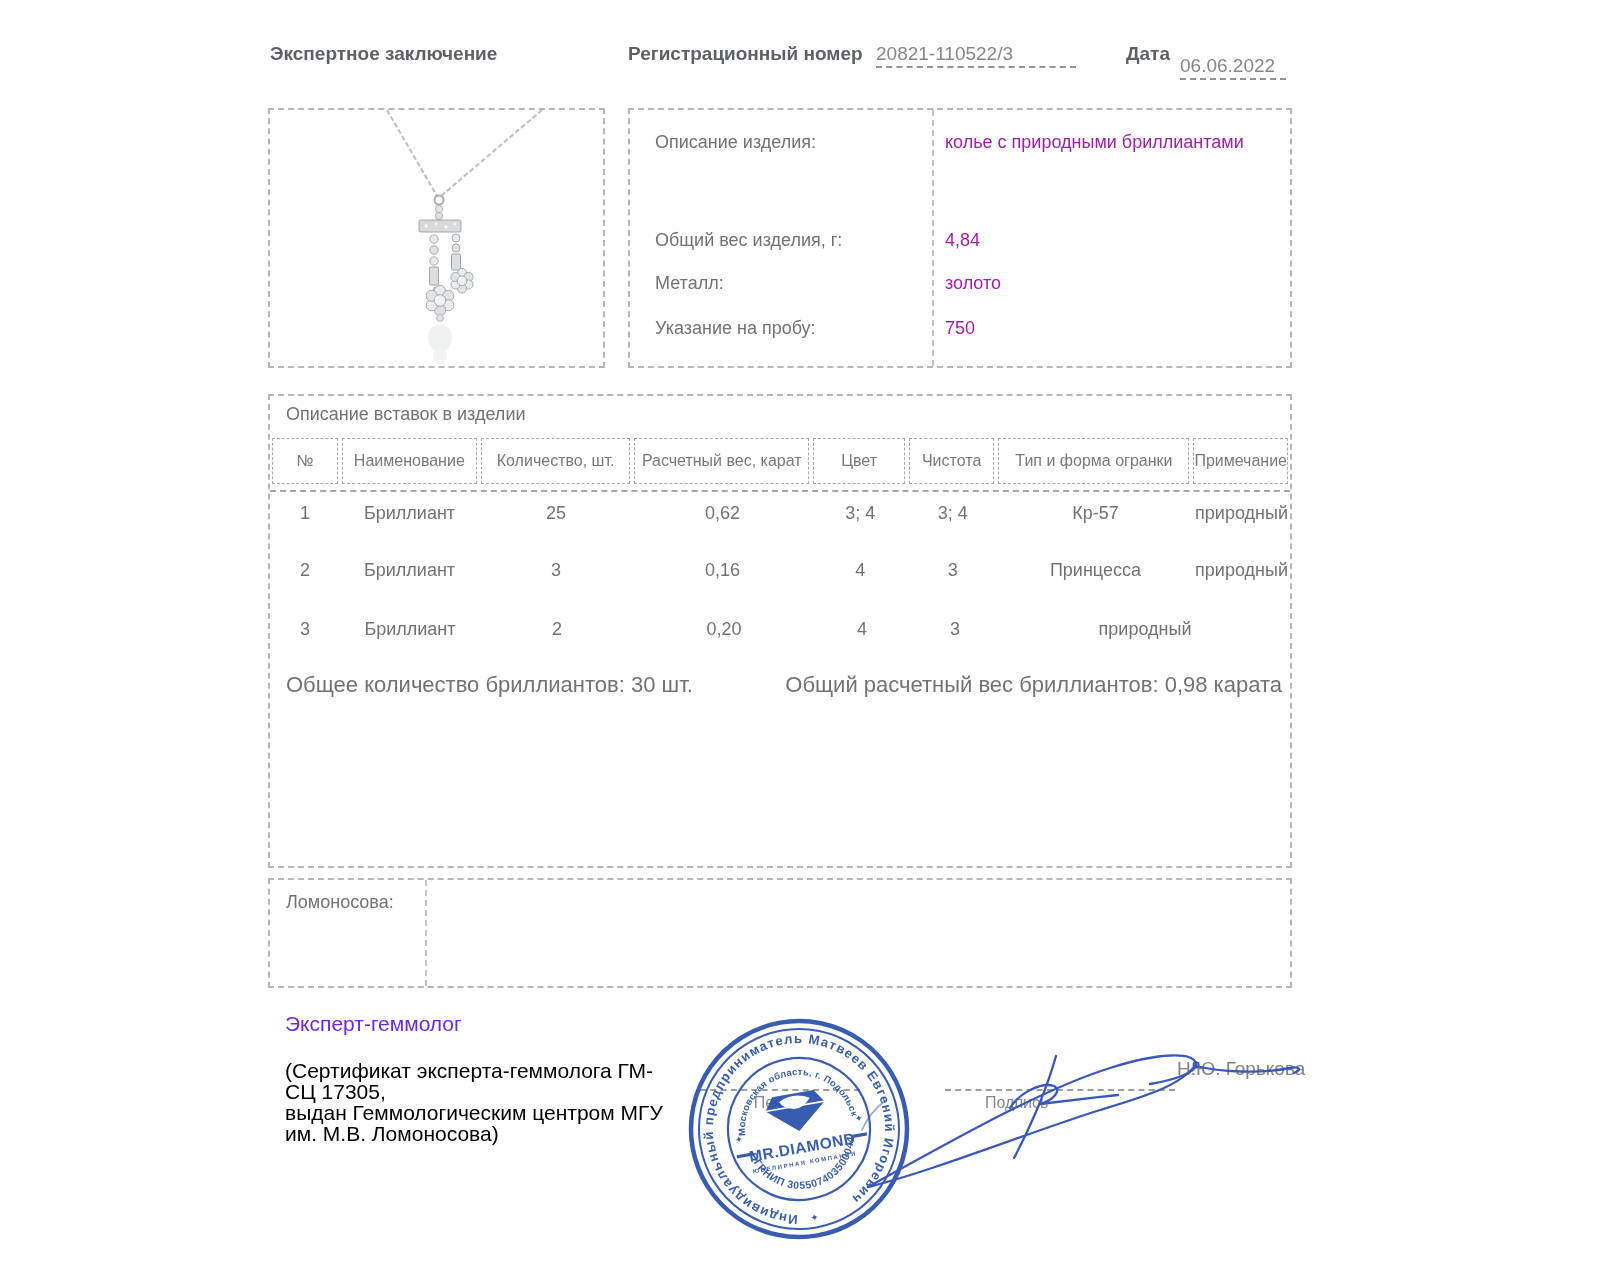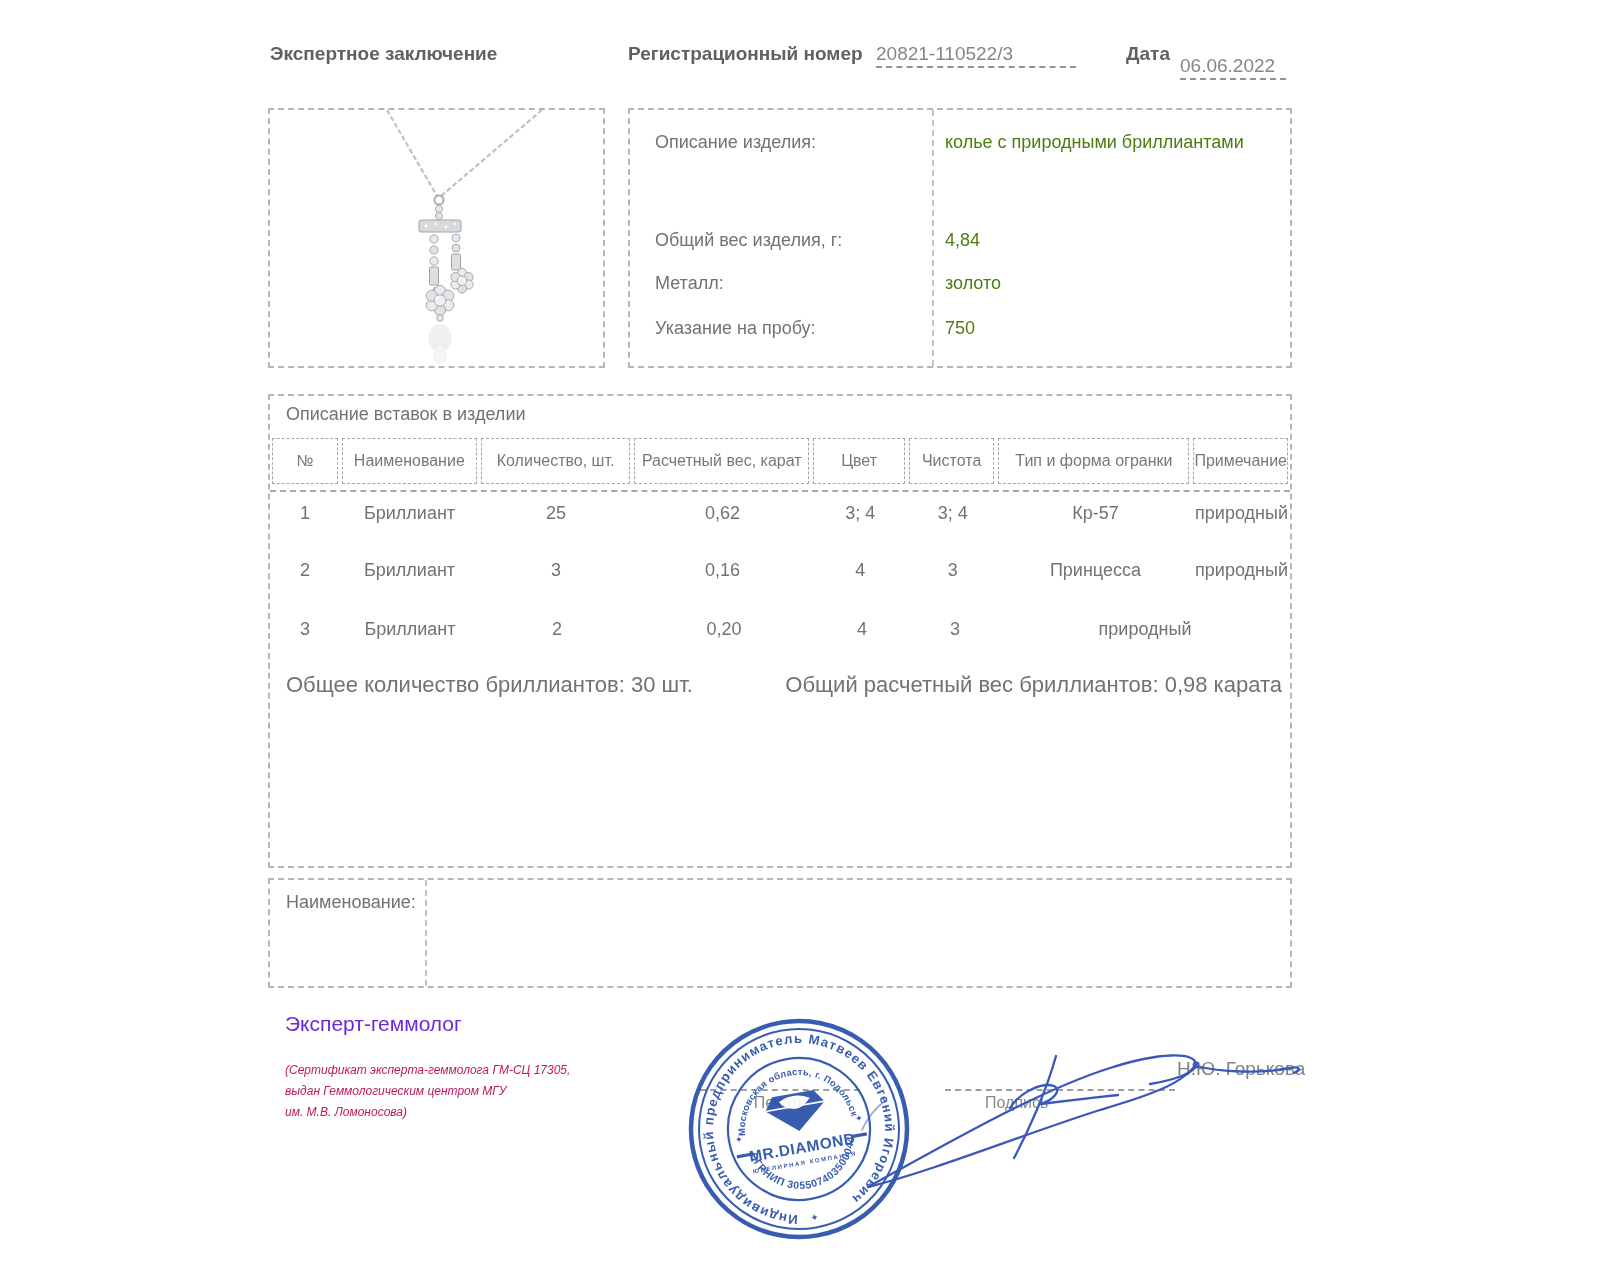--- a/index.html
+++ b/index.html
@@ -13,21 +13,21 @@
   
   .hdr-item { position:absolute; top:40px; height:28px; line-height:28px; white-space:nowrap; }
   .dash-underline { border-bottom:2px dashed #8f9396; padding-bottom:4px; }
 
   
   .dbox { position:absolute; border:2px dashed #b4b7ba; background:#fff; }
 
   
   .desc-row { position:absolute; left:0; width:100%; }
   .desc-label { position:absolute; left:25px; font-size:18px; color:#6f7377; white-space:nowrap;text-align:center; }
-  .desc-value { position:absolute; left:315px; font-size:18px; color:#4d7c0f; white-space:nowrap; }
+  .desc-value { position:absolute; left:315px; font-size:18px; color:#a21caf; white-space:nowrap; }
   .desc-divider { position:absolute; left:302px; top:0; bottom:0; border-left:2px dashed #c0c3c6; }
 
   
   .tbl-title { position:absolute; left:16px; top:8px; font-size:18px; color:#6f7377; }
   .tbl-row { position:absolute; left:2px; right:2px; display:flex; gap:4px; }
   .tbl-head { top:42px; height:46px; }
   .tbl-head .cell { border:1px dashed #a5a8ab; font-size:16px; color:#75797d; }
   .cell { display:flex; align-items:center; justify-content:center; text-align:center; font-size:18px; }
   .c0{width:66px;} .c1{width:136px;} .c2{width:150px;} .c3{width:176px;}
   .c4{width:92px;} .c5{width:86px;} .c6{width:192px;} .c7{flex:1;}
@@ -38,21 +38,21 @@
   .sum-left { position:absolute; left:0; top:0; }
   .sum-right { position:absolute; right:0; top:0; }
 
   
   .comments-divider { position:absolute; left:155px; top:0; bottom:0; border-left:2px dashed #c0c3c6; }
   .comments-label { position:absolute; left:16px; top:12px; font-size:18px; color:#6f7377; }
 
   
   .expert-block { position:absolute; left:285px; top:1012px; width:380px; }
   .expert-title { font-size:21px; color:#6d28d9; margin-bottom:24px; }
-  .expert-line { font-size:12px; color:#be185d; line-height:21px;font-style:italic; }
+  .expert-line { font-size:21px; color:#000000; line-height:21px; }
 
   .sign-zone { position:absolute; border-top:2px dashed #9a9ea1; z-index:1; }
   .zone-label { font-size:16px; color:#85898d; margin-top:3px; }
   .expert-name { position:absolute; left:1177px; top:1058px; font-size:19px; color:#7e8286; z-index:1; }
 
   .stamp { position:absolute; left:684px; top:1014px; width:230px; height:230px; z-index:3; opacity:0.92; }
   .signature { position:absolute; left:860px; top:1012px; width:480px; height:190px; z-index:4; }
 
   .photo-svg { position:absolute; left:0; top:0; }
 </style>
@@ -192,21 +192,21 @@
     </div>
 
     <div class="tbl-summary">
       <span class="sum-left">Общее количество бриллиантов: 30 шт.</span>
       <span class="sum-right">Общий расчетный вес бриллиантов: 0,98 карата</span>
     </div>
   </div>
 
   <div class="dbox" style="left:268px; top:878px; width:1024px; height:110px;">
     <div class="comments-divider"></div>
-    <div class="comments-label">Наименование:</div>
+    <div class="comments-label">Ломоносова:</div>
   </div>
 
   <div class="expert-block">
     <div class="expert-title">Эксперт-геммолог</div>
     <div class="expert-line">(Сертификат эксперта-геммолога ГМ-СЦ 17305,</div>
     <div class="expert-line">выдан Геммологическим центром МГУ</div>
     <div class="expert-line">им. М.В. Ломоносова)</div>
   </div>
 
   <div class="sign-zone" style="left:700px; top:1089px; width:160px; text-align:center;">

